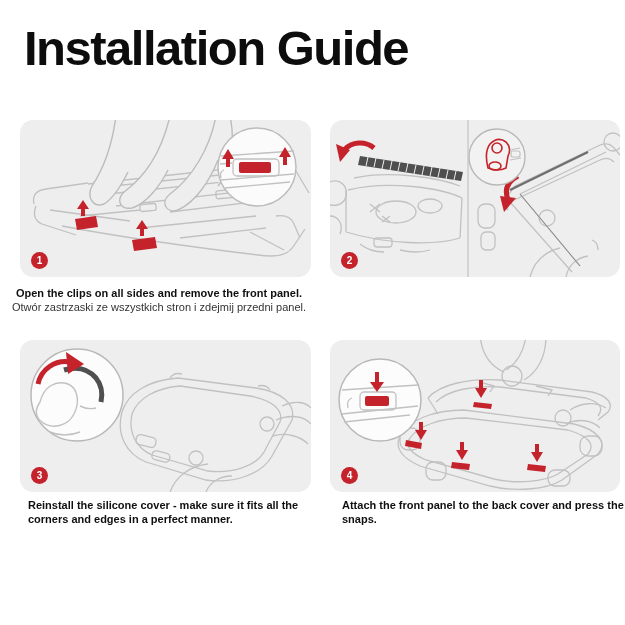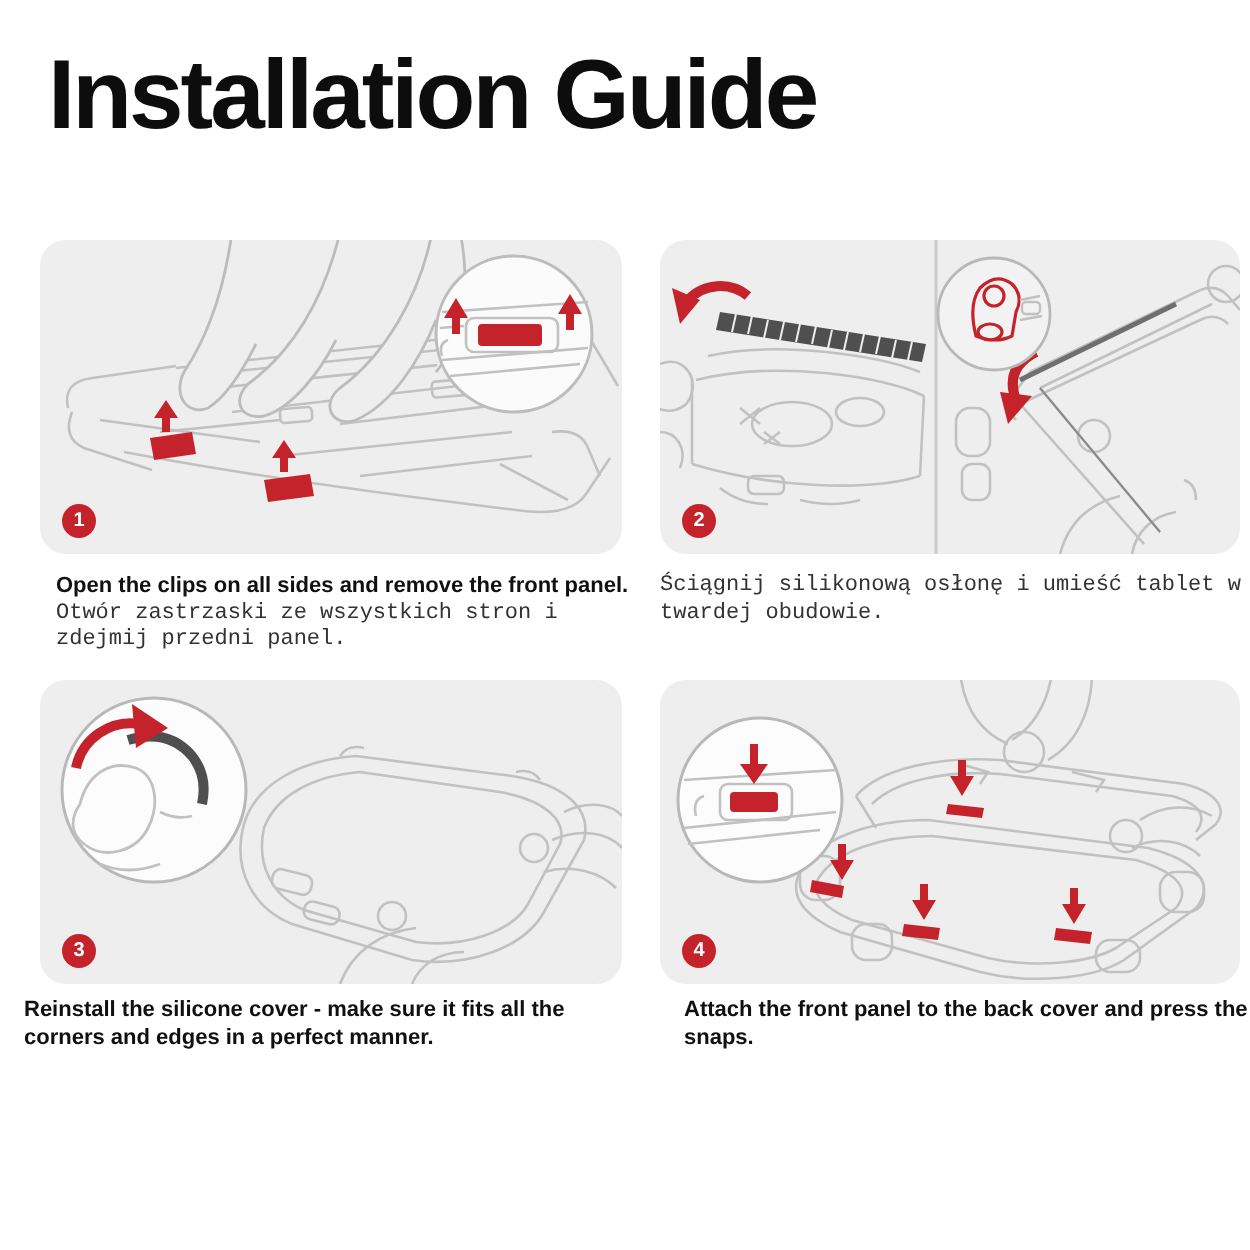--- a/index.html
+++ b/index.html
@@ -7,28 +7,28 @@
         font-family:"Liberation Sans",sans-serif;border-radius:32px;}
   .title{position:absolute;left:24px;top:20px;font-size:49px;font-weight:800;
          letter-spacing:-1.5px;color:#0d0d0d;white-space:nowrap;}
   .panel{position:absolute;background:#efeeee;border-radius:13px;overflow:hidden;}
   .panel svg{position:absolute;left:0;top:0;}
   .badge{position:absolute;left:11px;bottom:8px;width:17px;height:17px;border-radius:50%;
          background:#c5232b;color:#ffffff;font-size:10px;font-weight:700;
          display:flex;align-items:center;justify-content:center;z-index:3;}
   .caption{position:absolute;width:302px;font-size:11px;line-height:13.5px;color:#333;}
   .caption .en{font-weight:700;color:#101010;}
-  .caption .pl{font-weight:400;color:#333;font-family:Liberation Mono, monospace;}
+  .caption .pl{font-weight:400;color:#333;}
   .p1{left:20px;top:120px;width:291px;height:157px;}
   .p2{left:330px;top:120px;width:290px;height:157px;}
   .p3{left:20px;top:340px;width:291px;height:152px;}
   .p4{left:330px;top:340px;width:290px;height:152px;}
-  .c1{left:28px;top:287px;}
+  .c1{left:8px;top:287px;text-align:center;}
   .c2{left:330px;top:287px;width:296px;}
-  .c3{left:12px;top:499px;width:300px;}
+  .c3{left:28px;top:499px;width:300px;}
   .c4{left:342px;top:499px;width:296px;}
 </style>
 </head>
 <body>
 
 <div class="page">
 
   <div class="title">Installation Guide</div>
 
   <div class="panel p1">
@@ -271,21 +271,20 @@
       </g>
     </svg>
     <div class="badge">4</div>
   </div>
 
   <div class="caption c1">
     <div class="en">Open the clips on all sides and remove the front panel.</div>
     <div class="pl">Otwór zastrzaski ze wszystkich stron i zdejmij przedni panel.</div>
   </div>
   <div class="caption c2">
-    <div class="pl">Ściągnij silikonową osłonę i umieść tablet w twardej obudowie.</div>
   </div>
   <div class="caption c3">
     <div class="en">Reinstall the silicone cover - make sure it fits all the corners and edges in a perfect manner.</div>
   </div>
   <div class="caption c4">
     <div class="en">Attach the front panel to the back cover and press the snaps.</div>
   </div>
 
 </div>
 

